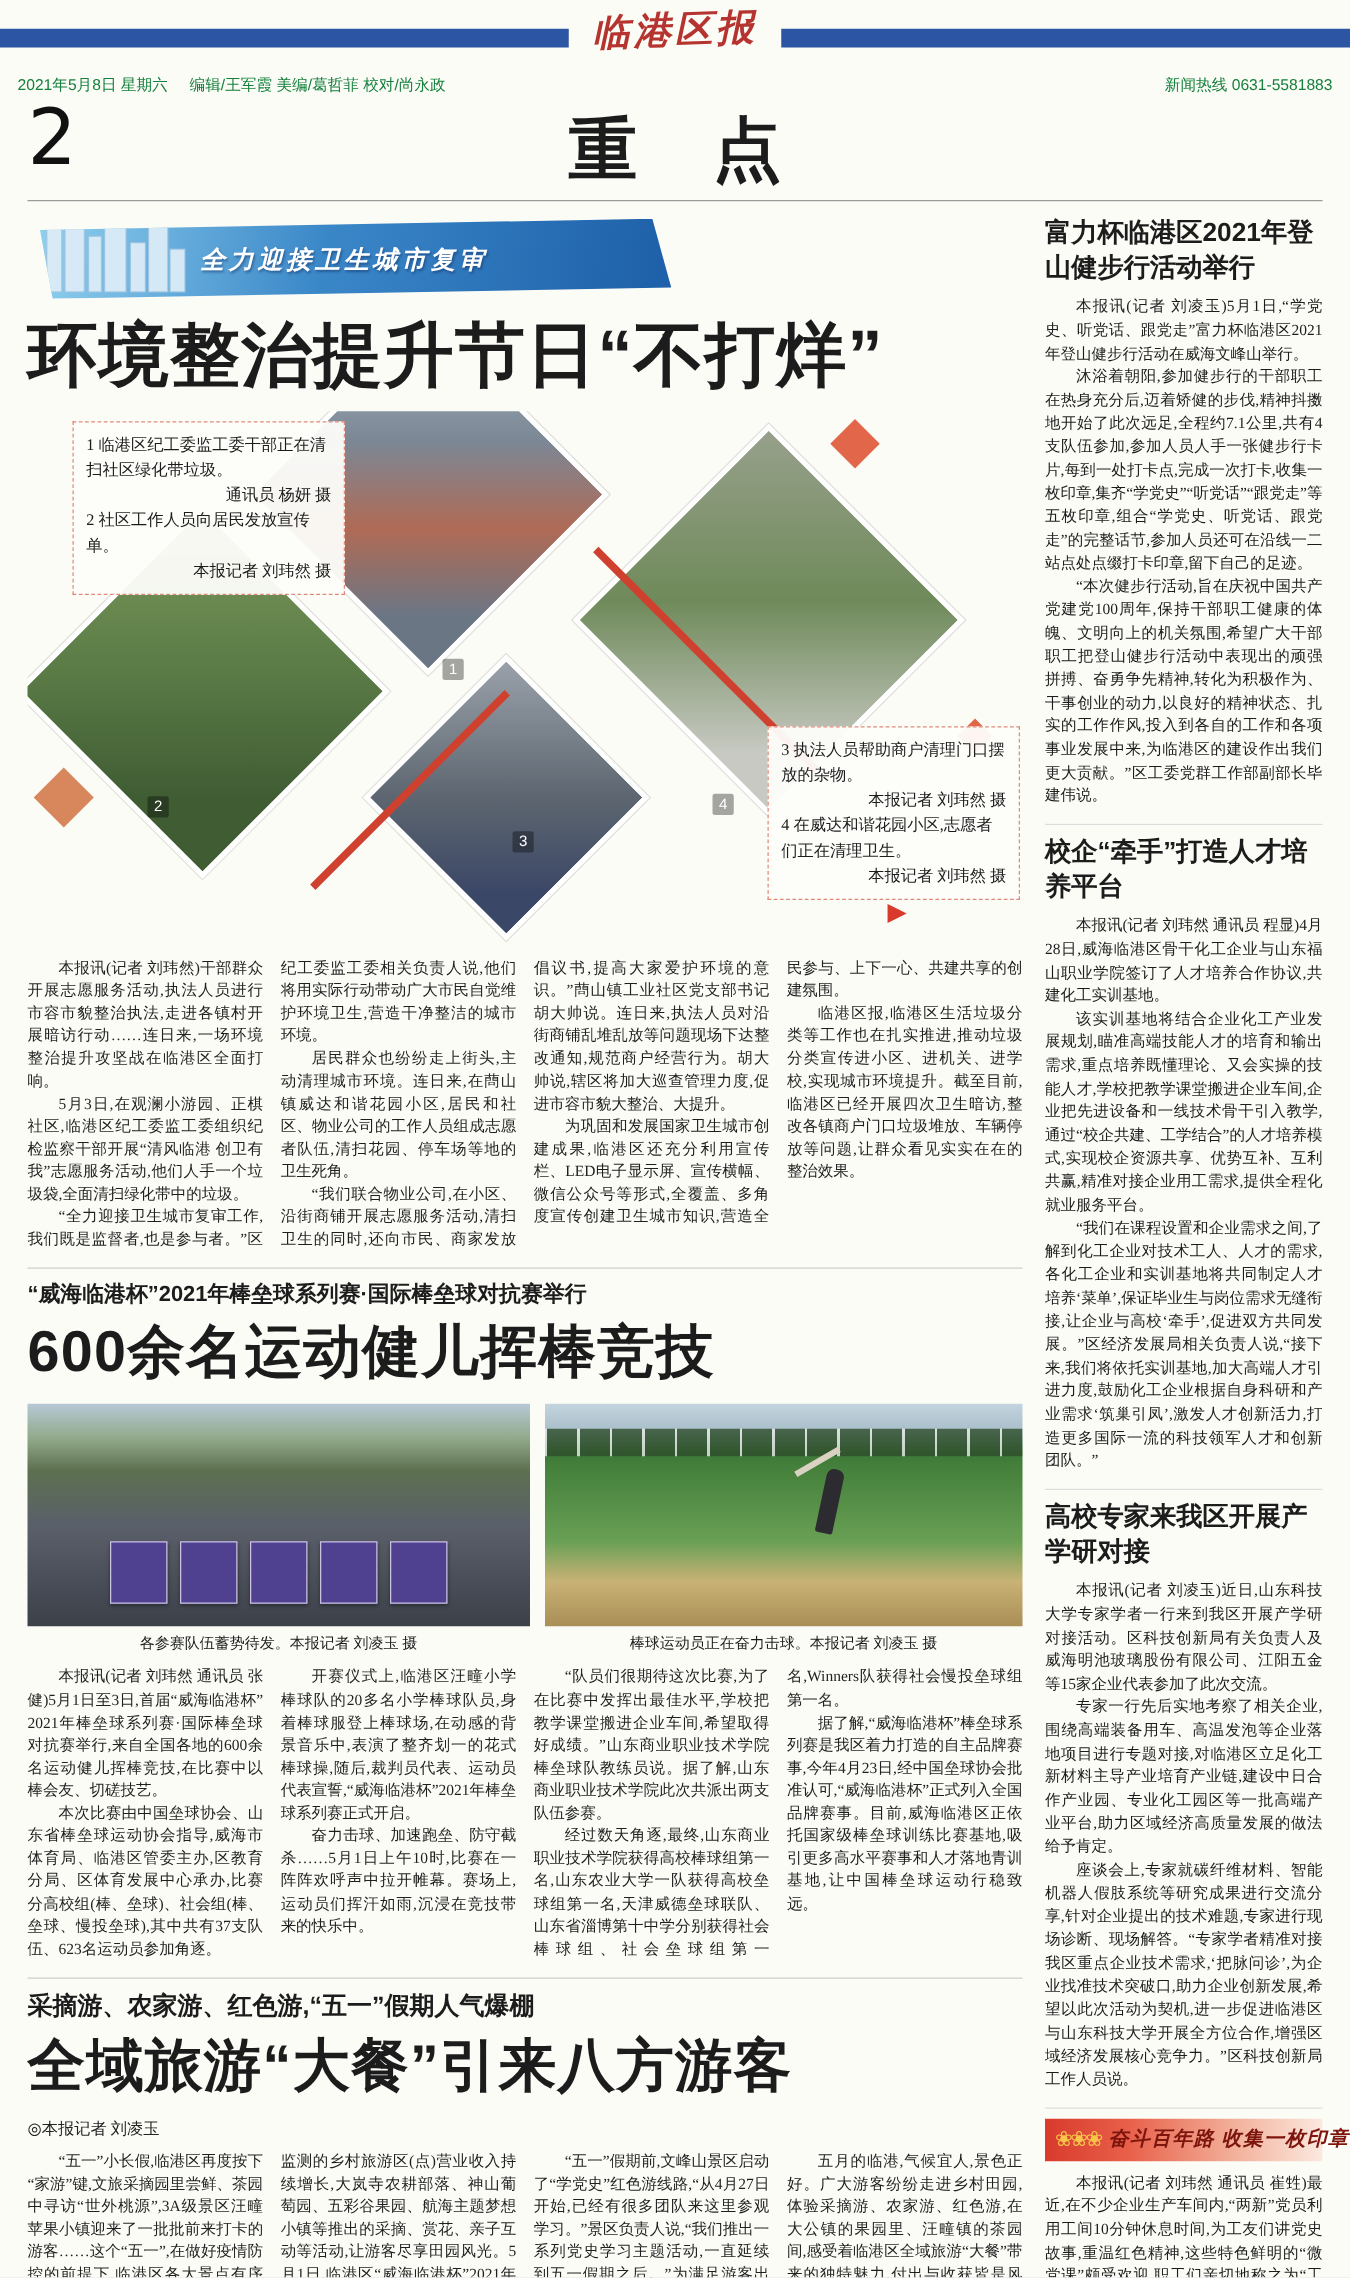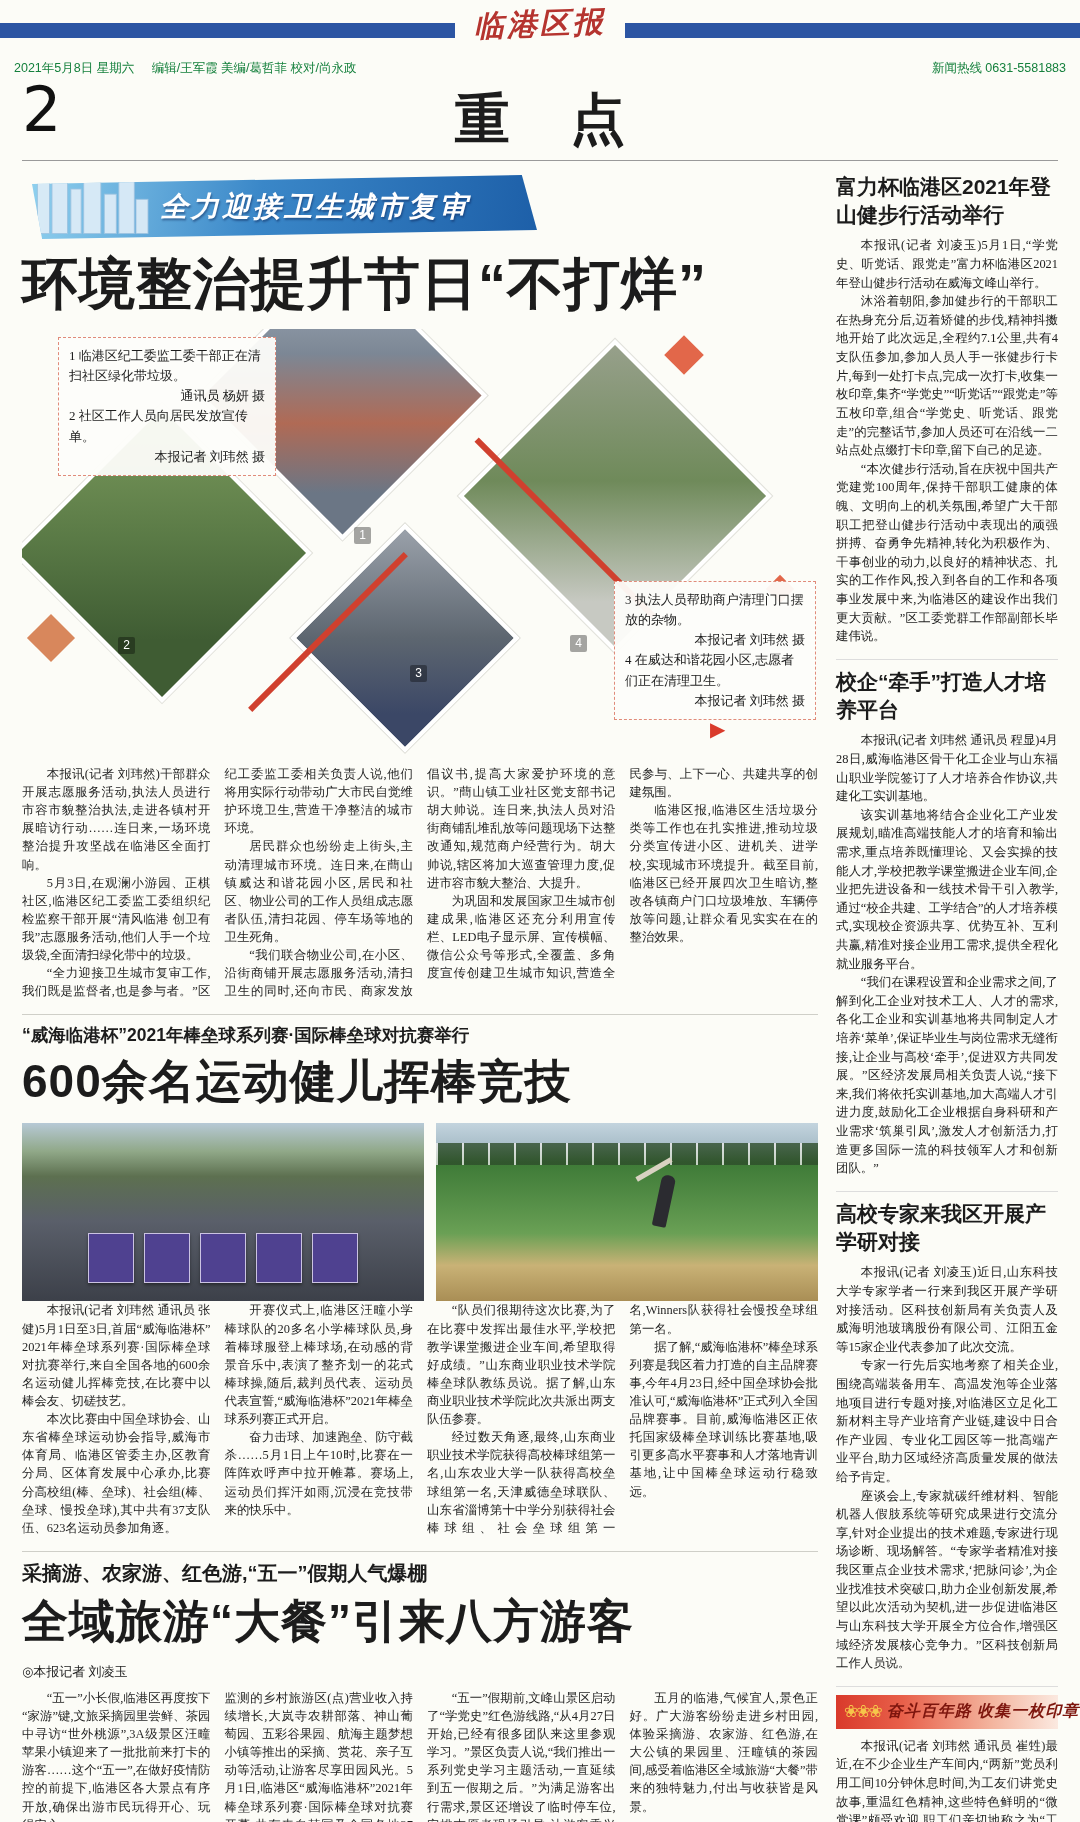--- a/index.html
+++ b/index.html
@@ -26,21 +26,21 @@
   
   .content { display:grid; grid-template-columns:1fr 222px; gap:18px; padding:10px 22px 0; }
   
   .lead-banner {
     position:relative; width:505px; height:64px; margin:4px 0 6px 10px;
     background:linear-gradient(100deg,#8fd0ee 0%,#3a87c8 45%,#1d5fa8 100%);
     clip-path:polygon(0 14%, 97% 0, 100% 86%, 2% 100%);
     display:flex; align-items:center; padding-left:128px;
   }
   .skyline { position:absolute; left:2px; bottom:2px; height:84px; width:120px; opacity:.95; }
-  .banner-text { color:#fff; font-size:28px; font-weight:900; font-style:italic; letter-spacing:3px; font-family:"Liberation Sans",sans-serif; text-shadow:1px 2px 2px rgba(10,30,80,.45); white-space:nowrap; }
+  .banner-text { color:#fff; font-size:20px; font-weight:900; font-style:italic; letter-spacing:3px; font-family:"Liberation Sans",sans-serif; text-shadow:1px 2px 2px rgba(10,30,80,.45); white-space:nowrap; }
   .lead-headline { font-size:56px; font-weight:900; letter-spacing:1px; margin:8px 0 6px; font-family:"Liberation Sans",sans-serif; white-space:nowrap; }
   
   .collage { position:relative; height:428px; overflow:hidden; margin-bottom:8px; }
   .ph { position:absolute; transform:rotate(45deg); border:4px solid #fff; box-shadow:0 0 0 1px #e0e0da; }
   .ph1 { left:218px; top:-36px; width:205px; height:205px; background:linear-gradient(135deg,#a9b4c0 0%,#7c8795 35%,#b06a55 60%,#6b7685 85%); }
   .ph2 { left:34px;  top:118px; width:212px; height:212px; background:linear-gradient(135deg,#7d9c5e 0%,#5a7a46 45%,#3f5c33 80%); }
   .ph3 { left:302px; top:228px; width:162px; height:162px; background:linear-gradient(135deg,#9aa1aa 0%,#5d6670 50%,#3b4766 85%); }
   .ph4 { left:482px; top:56px;  width:222px; height:222px; background:linear-gradient(135deg,#97a08b 0%,#6f8a5a 45%,#c7c9c2 85%); }
   .strip { position:absolute; background:#d0402e; }
   .s1 { left:418px; top:196px; width:250px; height:6px; transform:rotate(45deg); }
@@ -200,20 +200,24 @@
               <div class="sign"></div>
               <div class="sign"></div>
             </div>
           </div>
           <div class="photo photo-b">
             <div class="fence"></div>
             <div class="bat"></div>
             <div class="batter"></div>
           </div>
         </div>
+        <div class="ph-caps">
+          <div class="ph-cap a">各参赛队伍蓄势待发。本报记者 刘凌玉 摄</div>
+          <div class="ph-cap b">棒球运动员正在奋力击球。本报记者 刘凌玉 摄</div>
+        </div>
         <div class="cols cols-4">
             <p>本报讯(记者 刘玮然 通讯员 张健)5月1日至3日,首届“威海临港杯”2021年棒垒球系列赛·国际棒垒球对抗赛举行,来自全国各地的600余名运动健儿挥棒竞技,在比赛中以棒会友、切磋技艺。</p>
             <p>本次比赛由中国垒球协会、山东省棒垒球运动协会指导,威海市体育局、临港区管委主办,区教育分局、区体育发展中心承办,比赛分高校组(棒、垒球)、社会组(棒、垒球、慢投垒球),其中共有37支队伍、623名运动员参加角逐。</p>
             <p>开赛仪式上,临港区汪疃小学棒球队的20多名小学棒球队员,身着棒球服登上棒球场,在动感的背景音乐中,表演了整齐划一的花式棒球操,随后,裁判员代表、运动员代表宣誓,“威海临港杯”2021年棒垒球系列赛正式开启。</p>
             <p>奋力击球、加速跑垒、防守截杀……5月1日上午10时,比赛在一阵阵欢呼声中拉开帷幕。赛场上,运动员们挥汗如雨,沉浸在竞技带来的快乐中。</p>
             <p>“队员们很期待这次比赛,为了在比赛中发挥出最佳水平,学校把教学课堂搬进企业车间,希望取得好成绩。”山东商业职业技术学院棒垒球队教练员说。据了解,山东商业职业技术学院此次共派出两支队伍参赛。</p>
             <p>经过数天角逐,最终,山东商业职业技术学院获得高校棒球组第一名,山东农业大学一队获得高校垒球组第一名,天津威德垒球联队、山东省淄博第十中学分别获得社会棒球组、社会垒球组第一名,Winners队获得社会慢投垒球组第一名。</p>
             <p>据了解,“威海临港杯”棒垒球系列赛是我区着力打造的自主品牌赛事,今年4月23日,经中国垒球协会批准认可,“威海临港杯”正式列入全国品牌赛事。目前,威海临港区正依托国家级棒垒球训练比赛基地,吸引更多高水平赛事和人才落地青训基地,让中国棒垒球运动行稳致远。</p>
           </div>
       </section>

